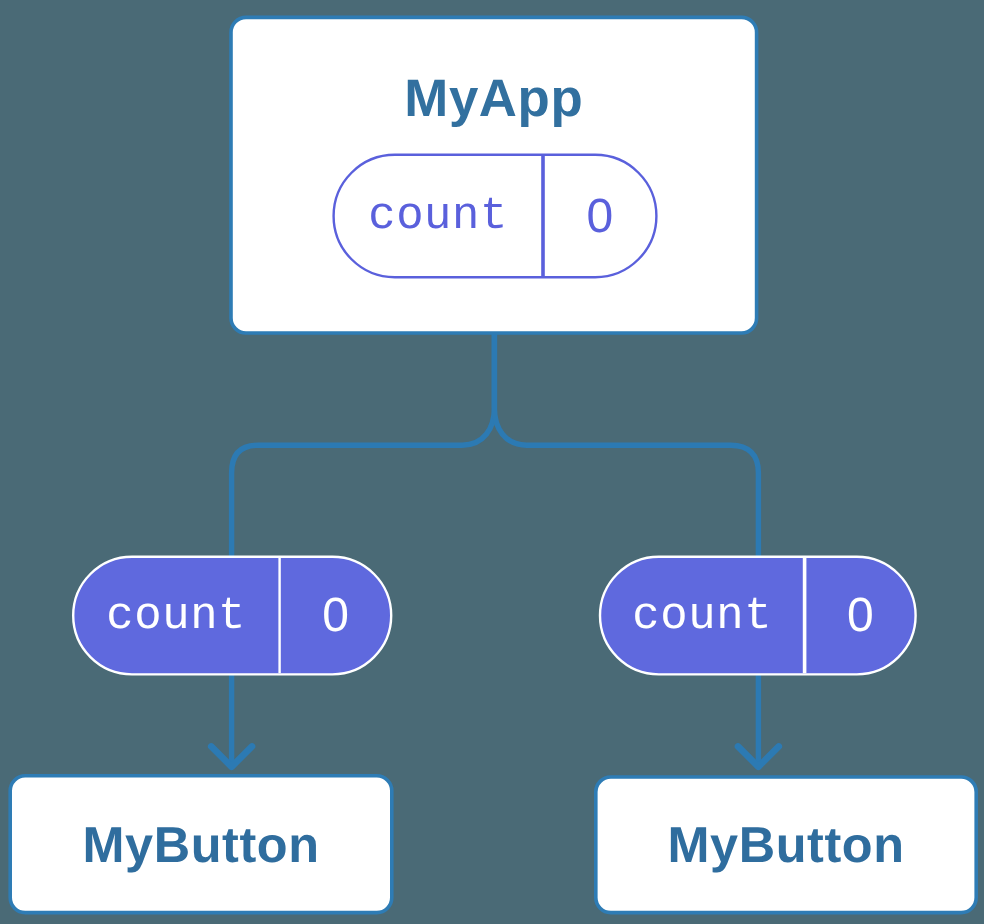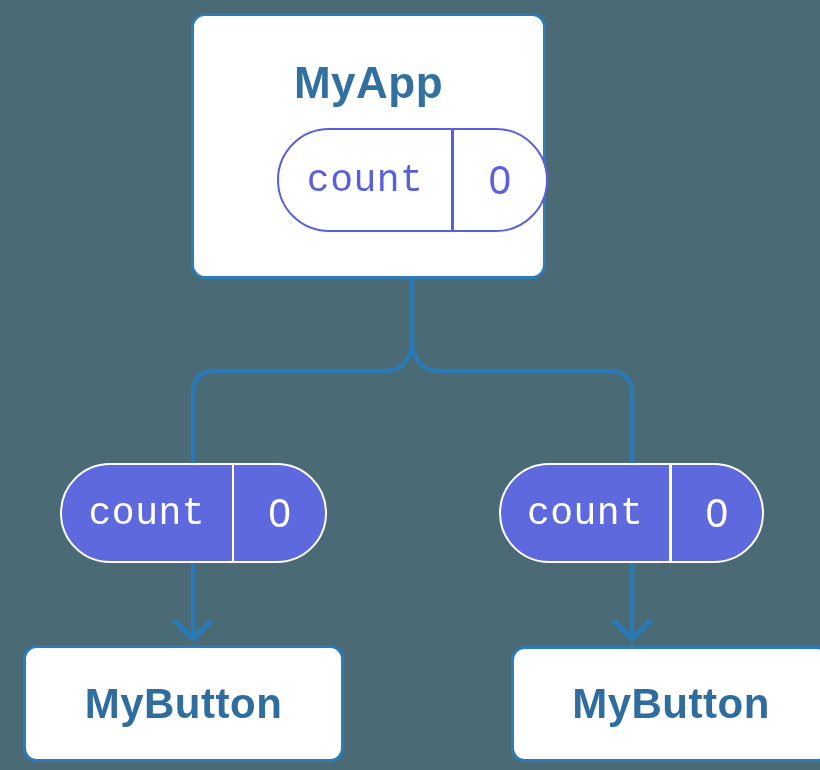--- a/index.html
+++ b/index.html
@@ -45,25 +45,25 @@
   .node{
     position:absolute;
     background:var(--white);
     border:3px solid var(--node-border-blue);
     border-radius:14px;
     z-index:2;
     box-sizing:border-box;
   }
   .node-root{
     left:191px; top:13px;
-    width:355px; height:266px;
+    width:441px; height:266px;
   }
   .node-child{
     width:321px; height:117px;
-    display:flex; align-items:center; justify-content:center;margin-left:16px;
+    display:flex; align-items:center; justify-content:center;
   }
   .node-child-left{ left:7px; top:645px; }
   .node-child-right{ left:495px; top:646px; width:320px; height:116px; }
   .root-title{
     position:absolute;
     left:0; right:0; top:42px;
     text-align:center;
     font-size:44px;
     font-weight:700;
     color:var(--app-title-blue);

